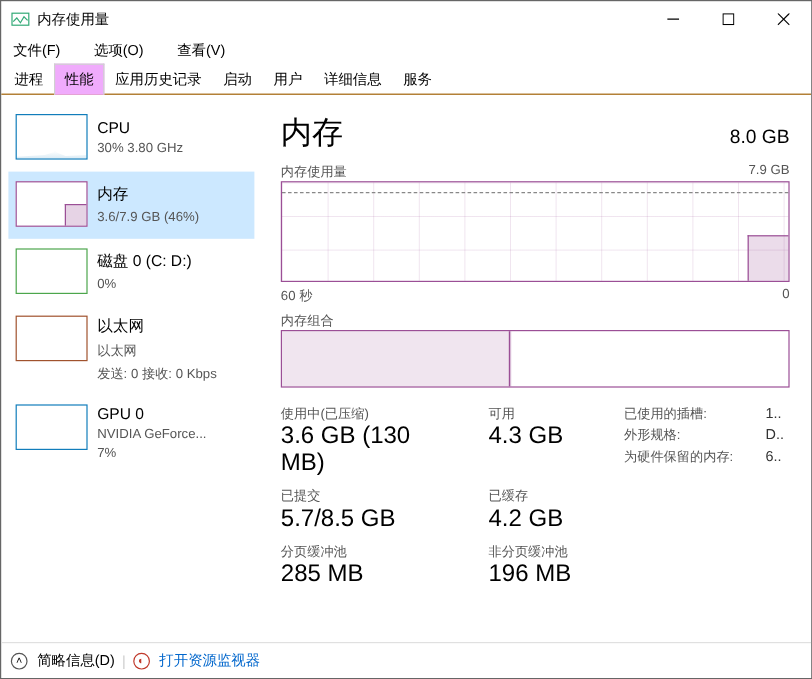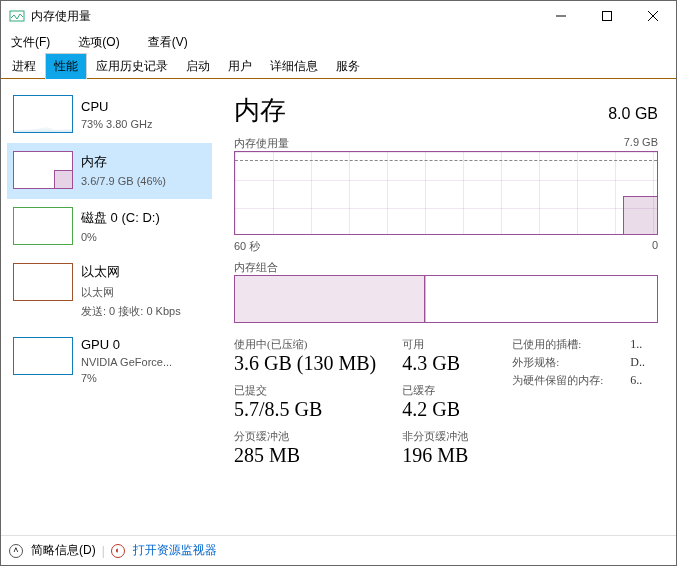--- a/index.html
+++ b/index.html
@@ -59,21 +59,21 @@
     padding: 4px 8px;
     border: 1px solid transparent;
     border-bottom: none;
     margin-right: 0;
     position: relative;
     top: 1px;
     cursor:default;
   }
   .tab.active {
     border-color: #d0d0d0;
-    background: #0ea5e9;
+    background: #f0abfc;
   }
   
   .main {
     flex: 1;
     display: flex;
     overflow: hidden;
     padding-top: 8px;
   }
   .sidebar {
     width: 215px;
@@ -163,21 +163,20 @@
   .comp .fill {
     position:absolute; left:0; top:0; bottom:0; width:45%;
     background: rgba(155,79,150,0.15);
     border-right:1px solid #9b4f96;
   }
   .comp .sep1 { position:absolute; top:0; bottom:0; left:45%; width:1px; background:rgba(155,79,150,0.4); }
   .stats {
     display:flex;
     gap: 44px;
     margin-top: 12px;
-    font-family: Liberation Serif, serif;
   }
   .stats-left { display:grid; grid-template-columns: auto auto; column-gap: 26px; row-gap: 8px; }
   .stat .lbl { font-size:11px; color:#555; }
   .stat .val { font-size: 20px; }
   .stat .val.sm { font-size: 20px; }
   .stats-right { font-size:12px; color:#333; }
   .stats-right .row { display:flex; gap:18px; margin-bottom:3px; }
   .stats-right .rl { width:100px; color:#555; font-size:11px;}
   .stats-right .rv { width:20px; font-size:12px;}
   
@@ -248,21 +247,21 @@
   <div class="tab">服务</div>
 </div>
 
 <div class="main">
 
   <div class="sidebar">
     <div class="side-item">
       <div class="thumb cpu spark-cpu"></div>
       <div class="side-text">
         <span class="name">CPU</span>
-        <span class="sub">73% 3.80 GHz</span>
+        <span class="sub">30% 3.80 GHz</span>
       </div>
     </div>
     <div class="side-item selected">
       <div class="thumb mem spark-mem"></div>
       <div class="side-text">
         <span class="name">内存</span>
         <span class="sub">3.6/7.9 GB (46%)</span>
       </div>
     </div>
     <div class="side-item">

